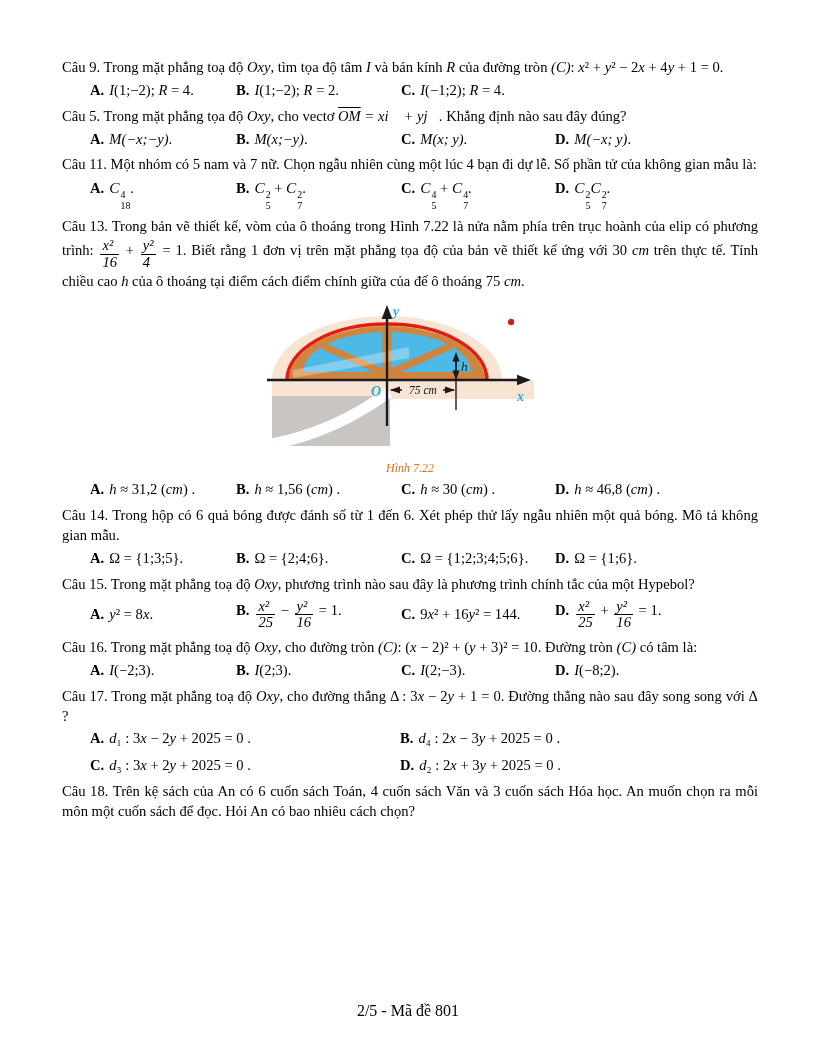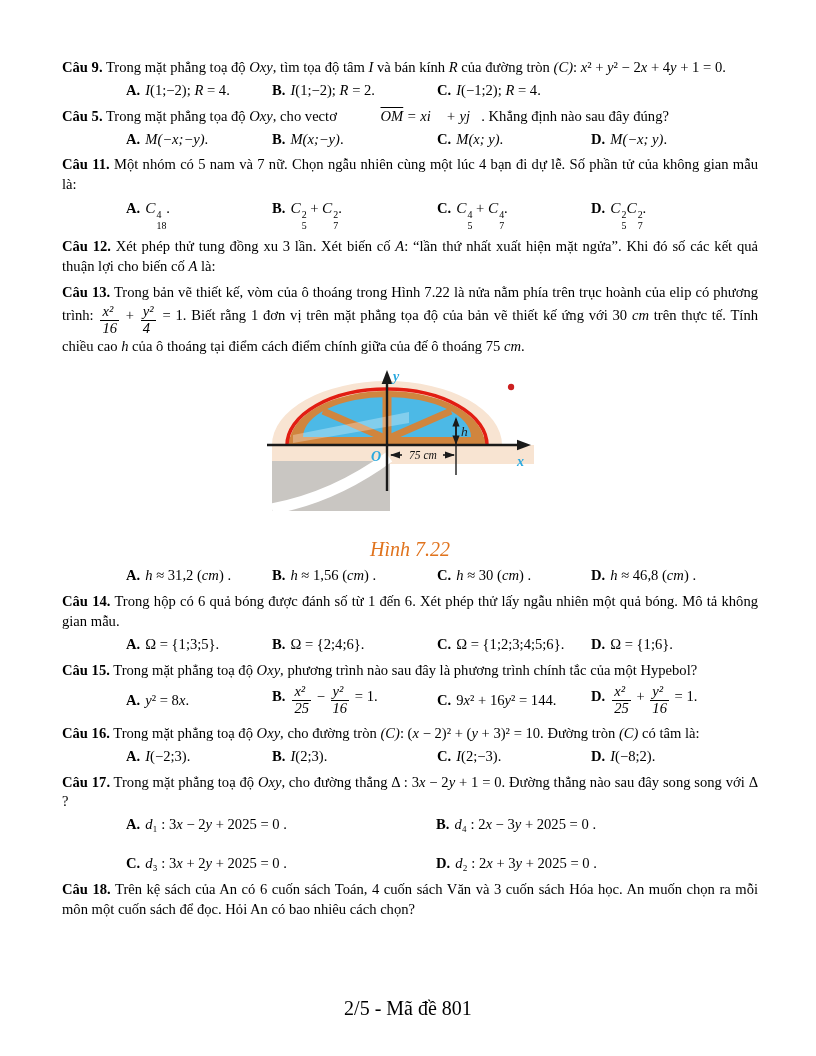--- a/index.html
+++ b/index.html
@@ -4,40 +4,40 @@
 <style>
   html,body{margin:0;padding:0;background:#ffffff;}
   .page{
     position:relative;width:816px;height:1056px;background:#fff;
     font-family:"Liberation Serif","DejaVu Serif",serif;
     font-size:14.6px;line-height:1.36;color:#000;
     padding:58px 58px 0 62px;box-sizing:border-box;overflow:hidden;
   }
   .q{margin-bottom:6px;}
   .qtext{margin:0;text-align:justify;}
-  .qlabel{font-weight:bold;}
+  .qlabel{font-weight:normal;}
   .opts{display:grid;grid-template-columns:146px 165px 154px 1fr;padding-left:28px;margin:3px 0 3px;align-items:center;}
-  .opts.cols2{grid-template-columns:310px 1fr;row-gap:19px;}
-  .opt{white-space:nowrap;margin-left:36px;}
+  .opts.cols2{grid-template-columns:310px 1fr;row-gap:7px;}
+  .opt{white-space:nowrap;}
   .opt b{margin-right:5px;}
   .s-i{font-style:italic;}
-  .s-ol{text-decoration:overline;margin-left:40px;}
+  .s-ol{text-decoration:overline;}
   .frac{display:inline-block;vertical-align:-0.85em;text-align:left;line-height:1.08;margin:1px 2px;}
   .frac .num{display:block;padding:0 2px;border-bottom:1.2px solid #000;font-style:italic;}
   .frac .den{display:block;padding:0 2px;font-style:italic;}
   .sqrt{white-space:nowrap;}
   .sqrt .rad{font-size:1.05em;}
   .sqrt .radv{border-top:1.2px solid #000;padding:0 1px;}
   .cstack{display:inline-block;white-space:nowrap;}
   .cstack .cbase{font-style:italic;font-size:1.05em;}
   .cstack .cscr{display:inline-flex;flex-direction:column;vertical-align:-0.45em;font-size:0.68em;line-height:1.15;margin-left:1px;}
   .figure-wrap{text-align:center;margin:8px 0 2px;}
   .figure-box{display:inline-block;}
-  .fig-caption{font-style:italic;color:#e0731d;font-size:20px;margin-top:15px;}
-  .footer{position:absolute;left:0;right:0;bottom:34px;text-align:center;font-size:20px;}
+  .fig-caption{font-style:italic;color:#e0731d;font-size:12px;margin-top:4px;}
+  .footer{position:absolute;left:0;right:0;bottom:34px;text-align:center;font-size:16px;}
   svg text{font-family:"Liberation Serif","DejaVu Serif",serif;}
   .axlbl{font-style:italic;font-weight:bold;font-size:14px;}
   .dimlbl{font-style:italic;font-size:11.5px;fill:#111;}
   .hlbl{font-style:italic;font-size:13.5px;fill:#222;}
 </style>
 </head>
 <body>
 
 <div class="page">
 
@@ -85,21 +85,20 @@
                 <span>2</span>
                 <span>5</span>
               </span></span><span class="cstack"><span class="cbase">C</span><span class="cscr">
                 <span>2</span>
                 <span>7</span>
               </span></span><span>.</span></span></span>
     </div>
   </div>
 
   <div class="q">
-    <p class="qtext"><b class="qlabel">Câu 12.</b> <span><span>Xét phép thử tung đồng xu 3 lần. Xét biến cố </span><span class="s-i">A</span><span>: “lần thứ nhất xuất hiện mặt ngửa”. Khi đó số các kết quả thuận lợi cho biến cố </span><span class="s-i">A</span><span> là:</span></span></p>
   </div>
 
   <div class="q">
     <p class="qtext"><b class="qlabel">Câu 13.</b> <span><span>Trong bản vẽ thiết kế, vòm của ô thoáng trong Hình 7.22 là nửa nằm phía trên trục hoành của elip có phương trình: </span><span class="frac"><span class="num">x²</span><span class="den">16</span></span><span> + </span><span class="frac"><span class="num">y²</span><span class="den">4</span></span><span> = 1. Biết rằng 1 đơn vị trên mặt phẳng tọa độ của bản vẽ thiết kế ứng với 30 </span><span class="s-i">cm</span><span> trên thực tế. Tính chiều cao </span><span class="s-i">h</span><span> của ô thoáng tại điểm cách điểm chính giữa của đế ô thoáng 75 </span><span class="s-i">cm</span><span>.</span></span></p>
 
     <div class="figure-wrap">
       <div class="figure-box">
         <svg width="302" height="150" viewBox="0 0 302 150">
 
           <g fill="#f8e4d2">

